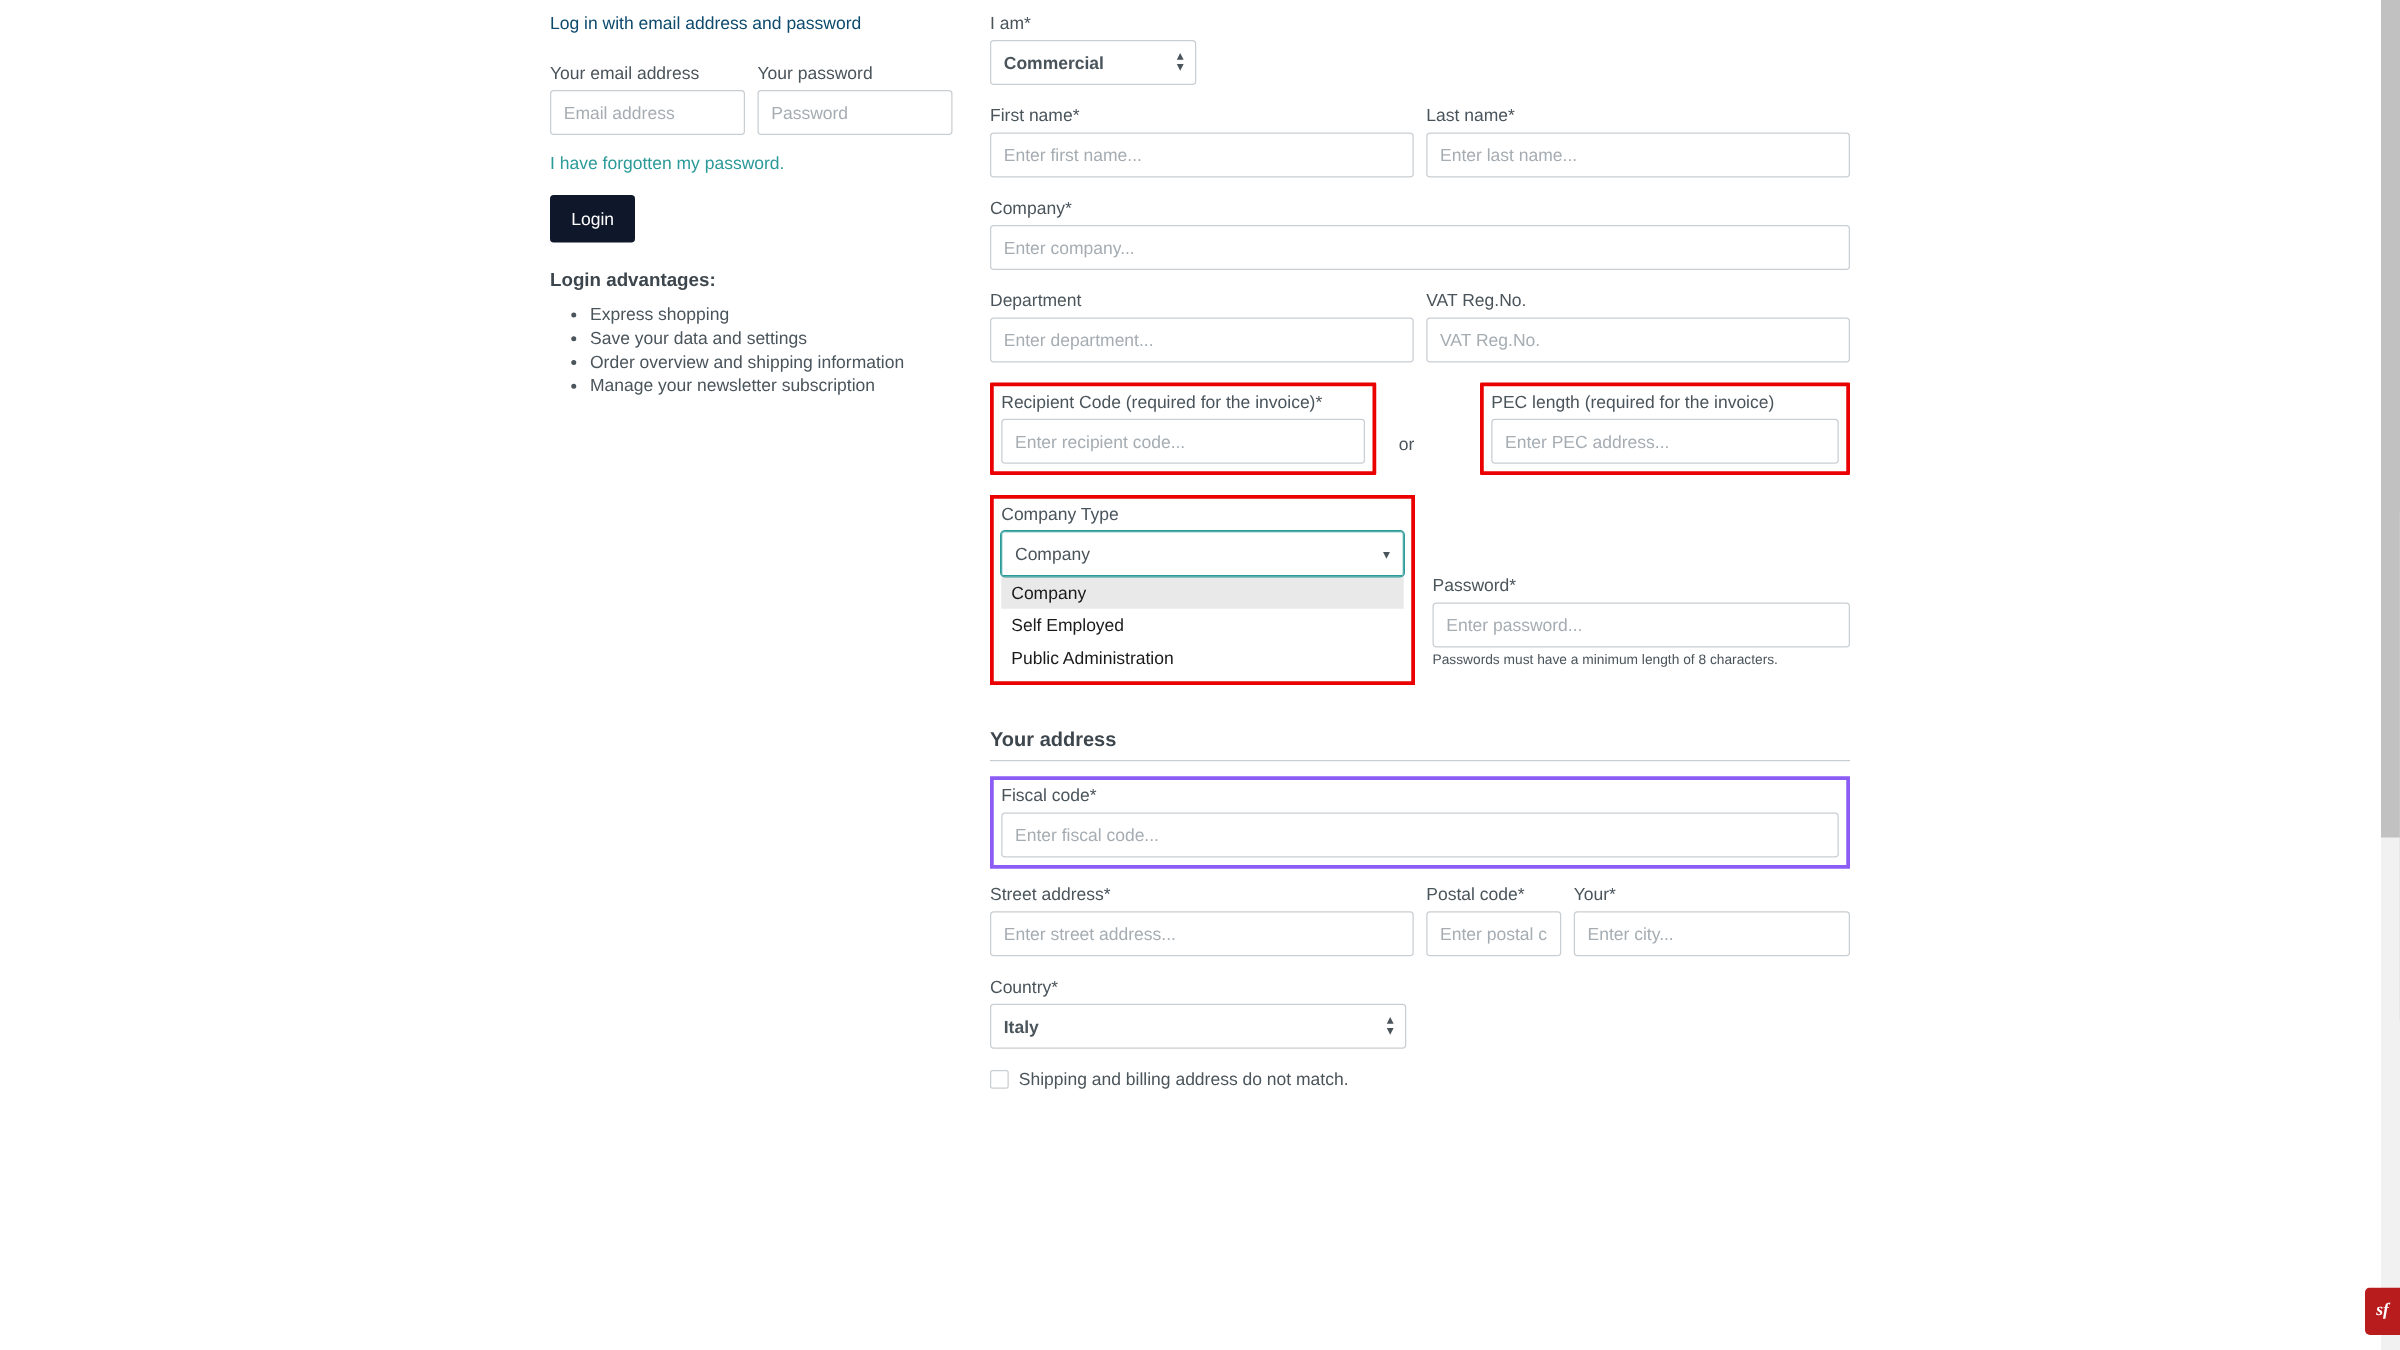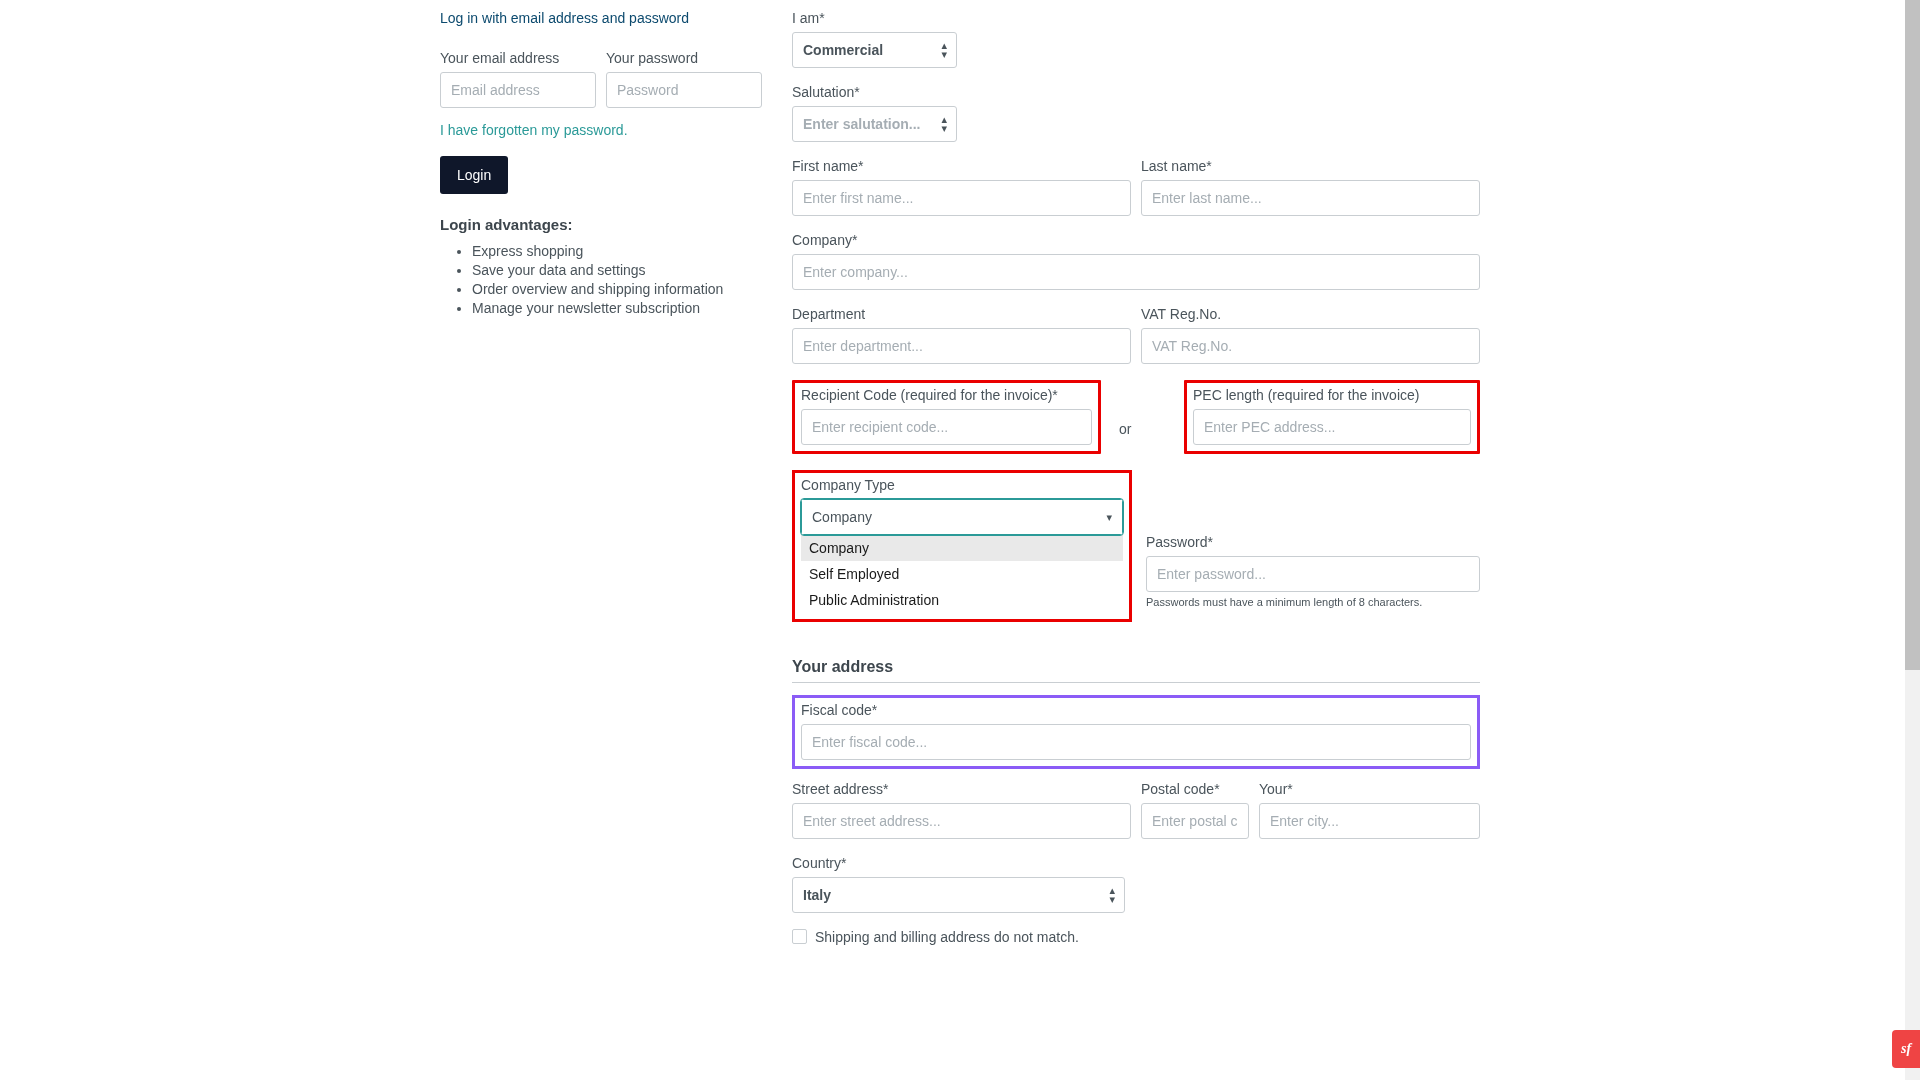--- a/index.html
+++ b/index.html
@@ -107,21 +107,21 @@
     .pw-hint { font-size: 11px; color: #4a545b; margin-top: 4px; }
     .section-title {
       font-weight: 700;
       font-size: 16px;
       color: #3d464d;
       padding-bottom: 6px;
       border-bottom: 1px solid #c9ced2;
       margin-top: 36px;
       margin-bottom: 12px;
     }
-    .checkbox-row { display: flex; align-items: flex-start; gap: 8px; margin-top: 10px; }
+    .checkbox-row { display: flex; align-items: flex-end; gap: 8px; margin-top: 10px; }
     .checkbox-box {
       width: 15px; height: 15px;
       border: 1px solid #c9ced2;
       border-radius: 2px;
       background:#fff;
     }
     
     .single-field { margin-bottom: 16px; }
     .single-field-narrow { width: 165px; }
 
@@ -142,21 +142,21 @@
     }
     .fiscal-redbox {
       border: 3px solid #8b5cf6;
       padding: 4px 6px 6px 6px;
       margin-bottom: 12px;
     }
     .sf-badge {
       position: fixed;
       bottom: 12px;
       right: 0;
-      background: #ef4444;
+      background: #b91c1c;
       color: #fff;
       width: 28px;
       height: 38px;
       border-top-left-radius: 4px;
       border-bottom-left-radius: 4px;
       display:flex;
       align-items:center;
       justify-content:center;
       font-style: italic;
       font-family: Georgia, serif;
@@ -209,27 +209,20 @@
   <div class="right-col">
 
     <div class="single-field single-field-narrow">
       <label class="field-label">I am*</label>
       <div class="select-wrap">
         <div class="select-style">Commercial</div>
         <span class="caret"></span>
       </div>
     </div>
 
-    <div class="single-field single-field-narrow">
-      <label class="field-label">Salutation*</label>
-      <div class="select-wrap">
-        <div class="select-style placeholder-grey">Enter salutation...</div>
-        <span class="caret"></span>
-      </div>
-    </div>
 
     <div class="form-row">
       <div class="field">
         <label class="field-label">First name*</label>
         <input type="text" placeholder="Enter first name..." style="">
       </div>
       <div class="field">
         <label class="field-label">Last name*</label>
         <input type="text" placeholder="Enter last name..." style="">
       </div>

